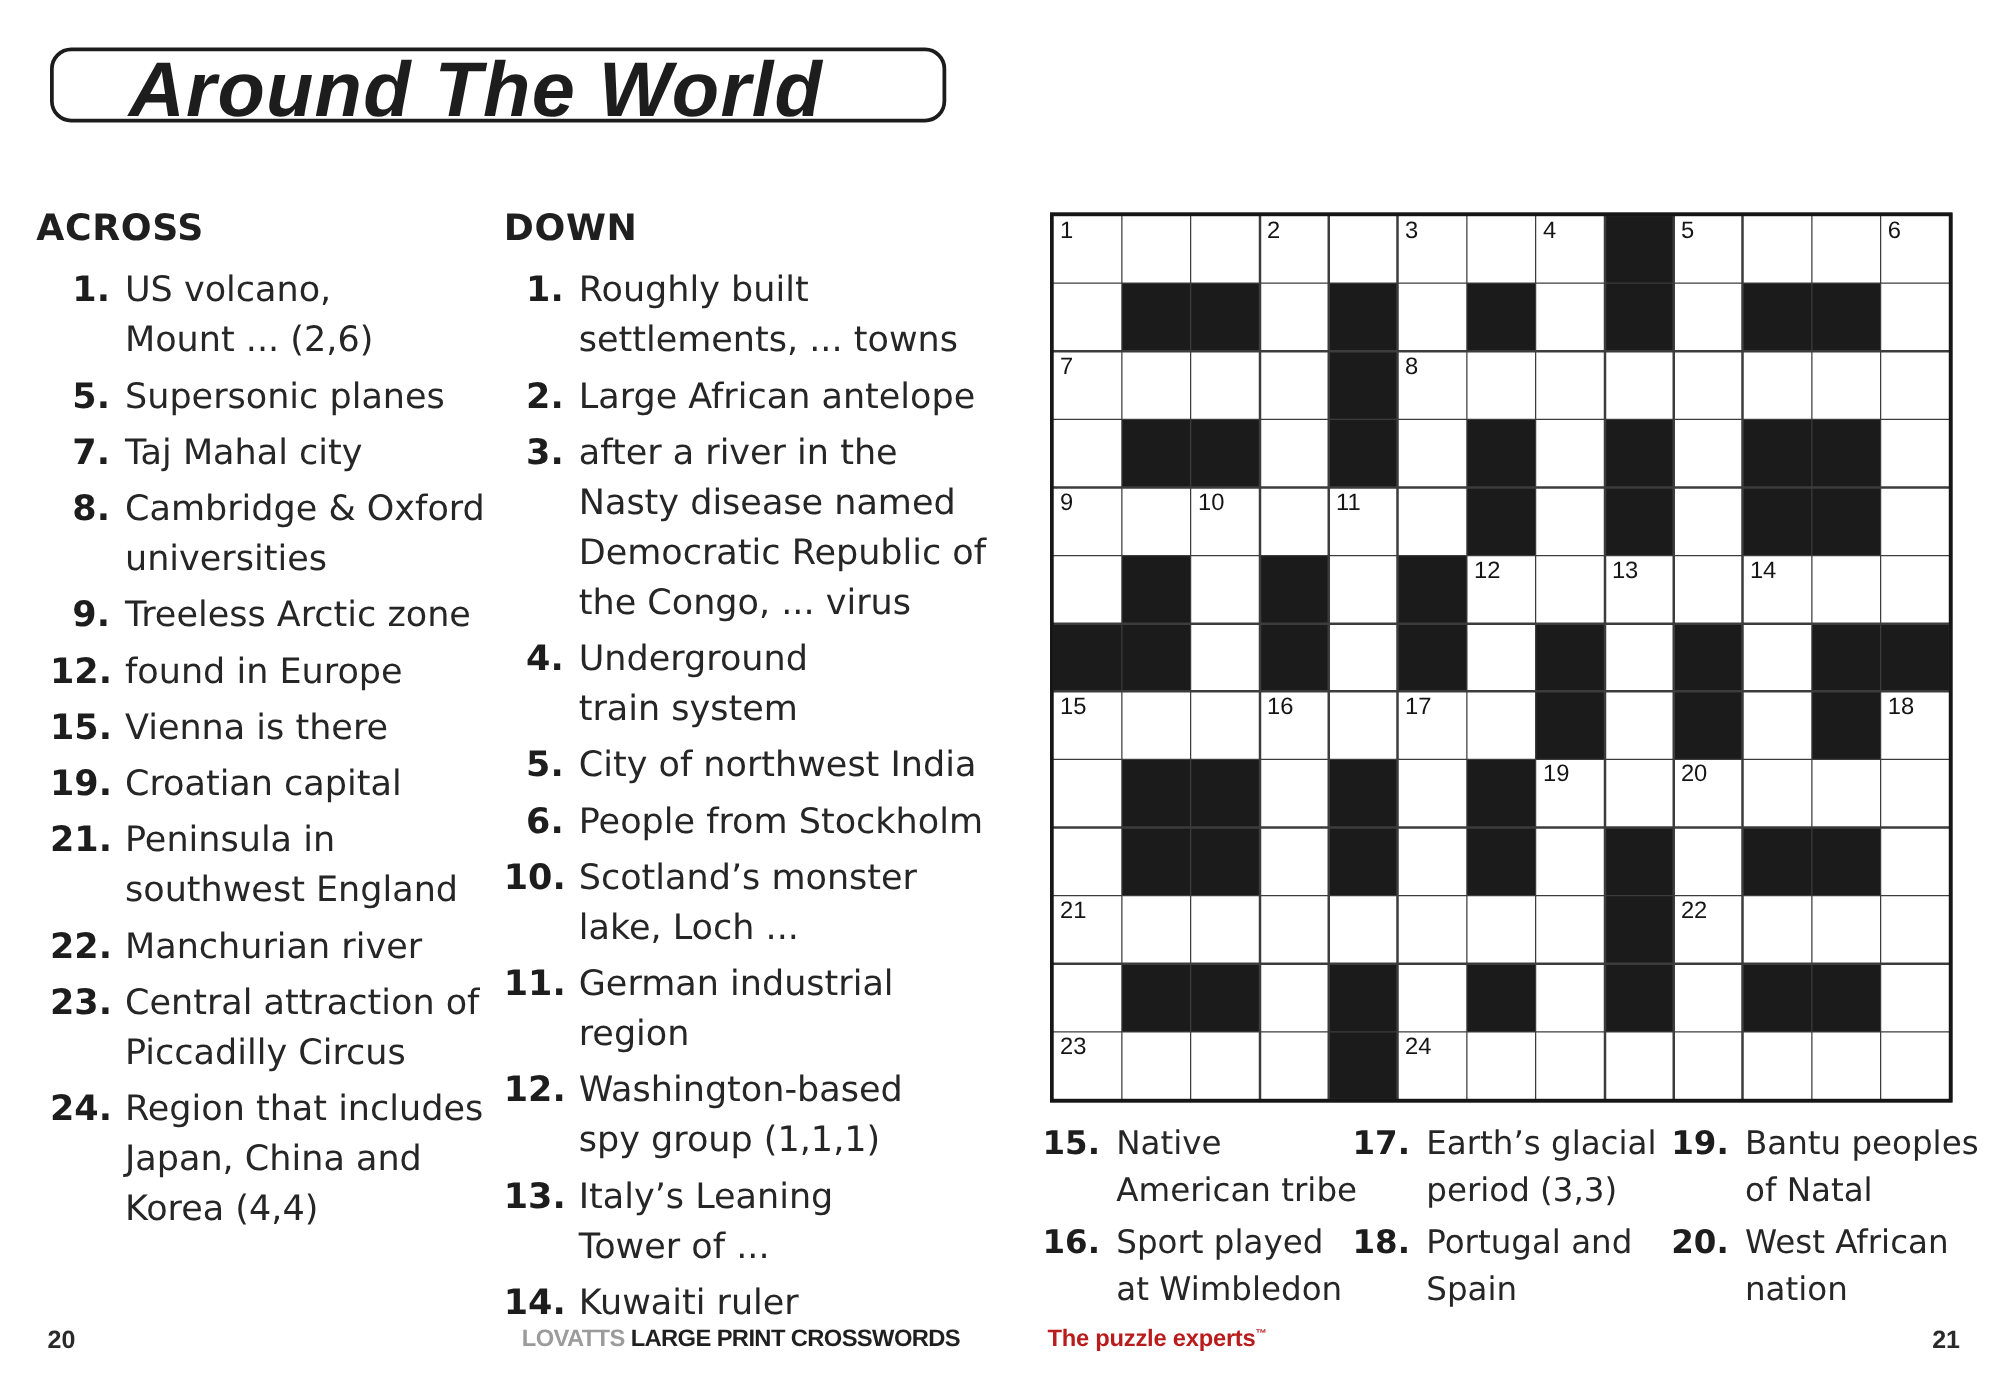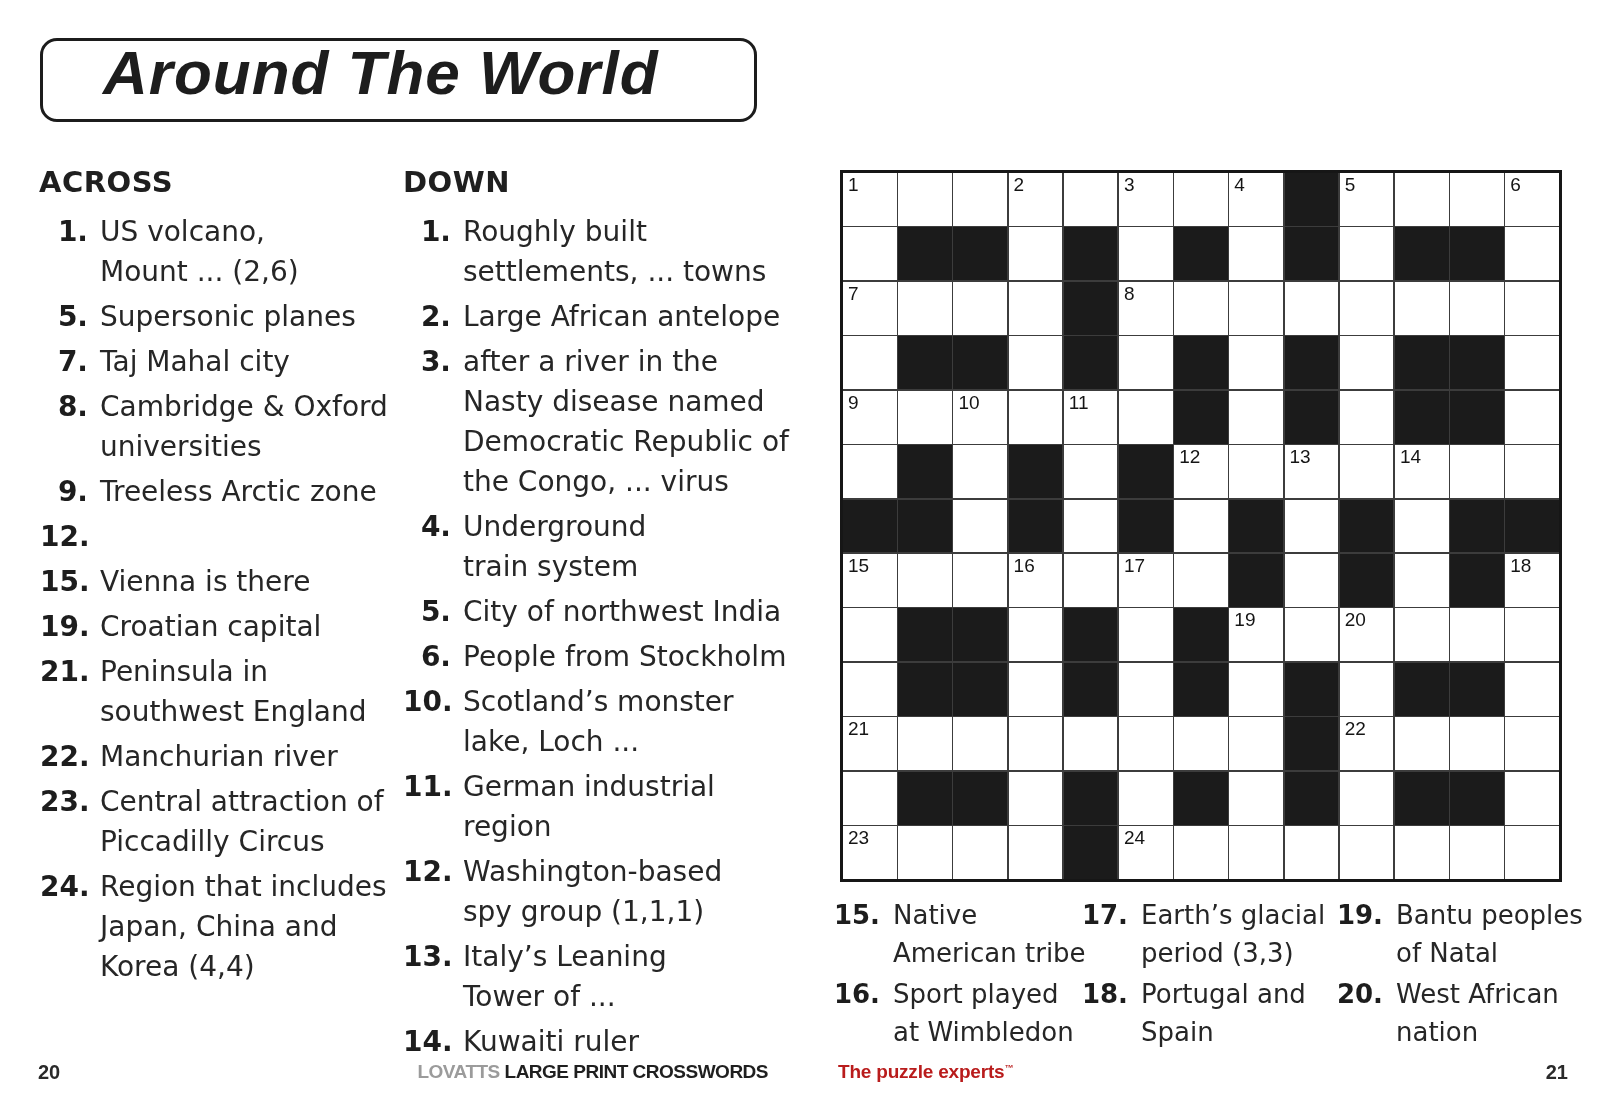--- a/index.html
+++ b/index.html
@@ -1,29 +1,29 @@
 <!DOCTYPE html>
 <html style="--black-cell: #1b1b1b; --grid-line: #3c3c3c; --text: #262626; --gray-brand: #9b9b9b;"><head>
 <meta charset="utf-8">
 <style>
   * { margin:0; padding:0; box-sizing:border-box; }
   html,body { width:1600px; height:1100px; background:#ffffff; overflow:hidden; }
   body { position:relative; font-family:"DejaVu Sans", sans-serif; color:var(--text,#262626); }
 
   
-  .title-box { position:absolute; left:40px; top:38px; width:717px; height:84px;
+  .title-box { position:absolute; left:40px; top:38px; width:717px; height:60px;
     border:3px solid #1c1c1c; border-radius:17px; background:#fff; }
   .title-text { position:absolute; left:60px; top:0; height:64px; line-height:64px;
     font-family:"Liberation Sans", sans-serif; font-weight:bold; font-style:italic;
     font-size:62px; color:#1d1d1d; letter-spacing:1px; white-space:nowrap; }
 
   
   .list-header { position:absolute; top:165px; font-size:29px; font-weight:bold;
     color:#1f1f1f; letter-spacing:0.5px; }
-  #across-header { left:39px; }
+  #across-header { left:29px; }
   #down-header { left:403px; }
 
   
   .clue-list { position:absolute; top:212px; }
   #across-list { left:40px; }
   #down-list { left:403px; }
   .clue { display:flex; margin-bottom:5px; font-size:28px; line-height:40px; }
   .clue .num { flex:none; width:48px; text-align:right; font-weight:bold; color:#1d1d1d; }
   .clue .txt { margin-left:12px; }
   .clue .txt div { white-space:nowrap; }
@@ -95,20 +95,21 @@
     </div>
     <div class="clue">
       <span class="num">9.</span>
       <div class="txt">
         <div>Treeless Arctic zone</div>
       </div>
     </div>
     <div class="clue">
       <span class="num">12.</span>
       <div class="txt">
+        <div>found in Europe</div>
       </div>
     </div>
     <div class="clue">
       <span class="num">15.</span>
       <div class="txt">
         <div>Vienna is there</div>
       </div>
     </div>
     <div class="clue">
       <span class="num">19.</span>

